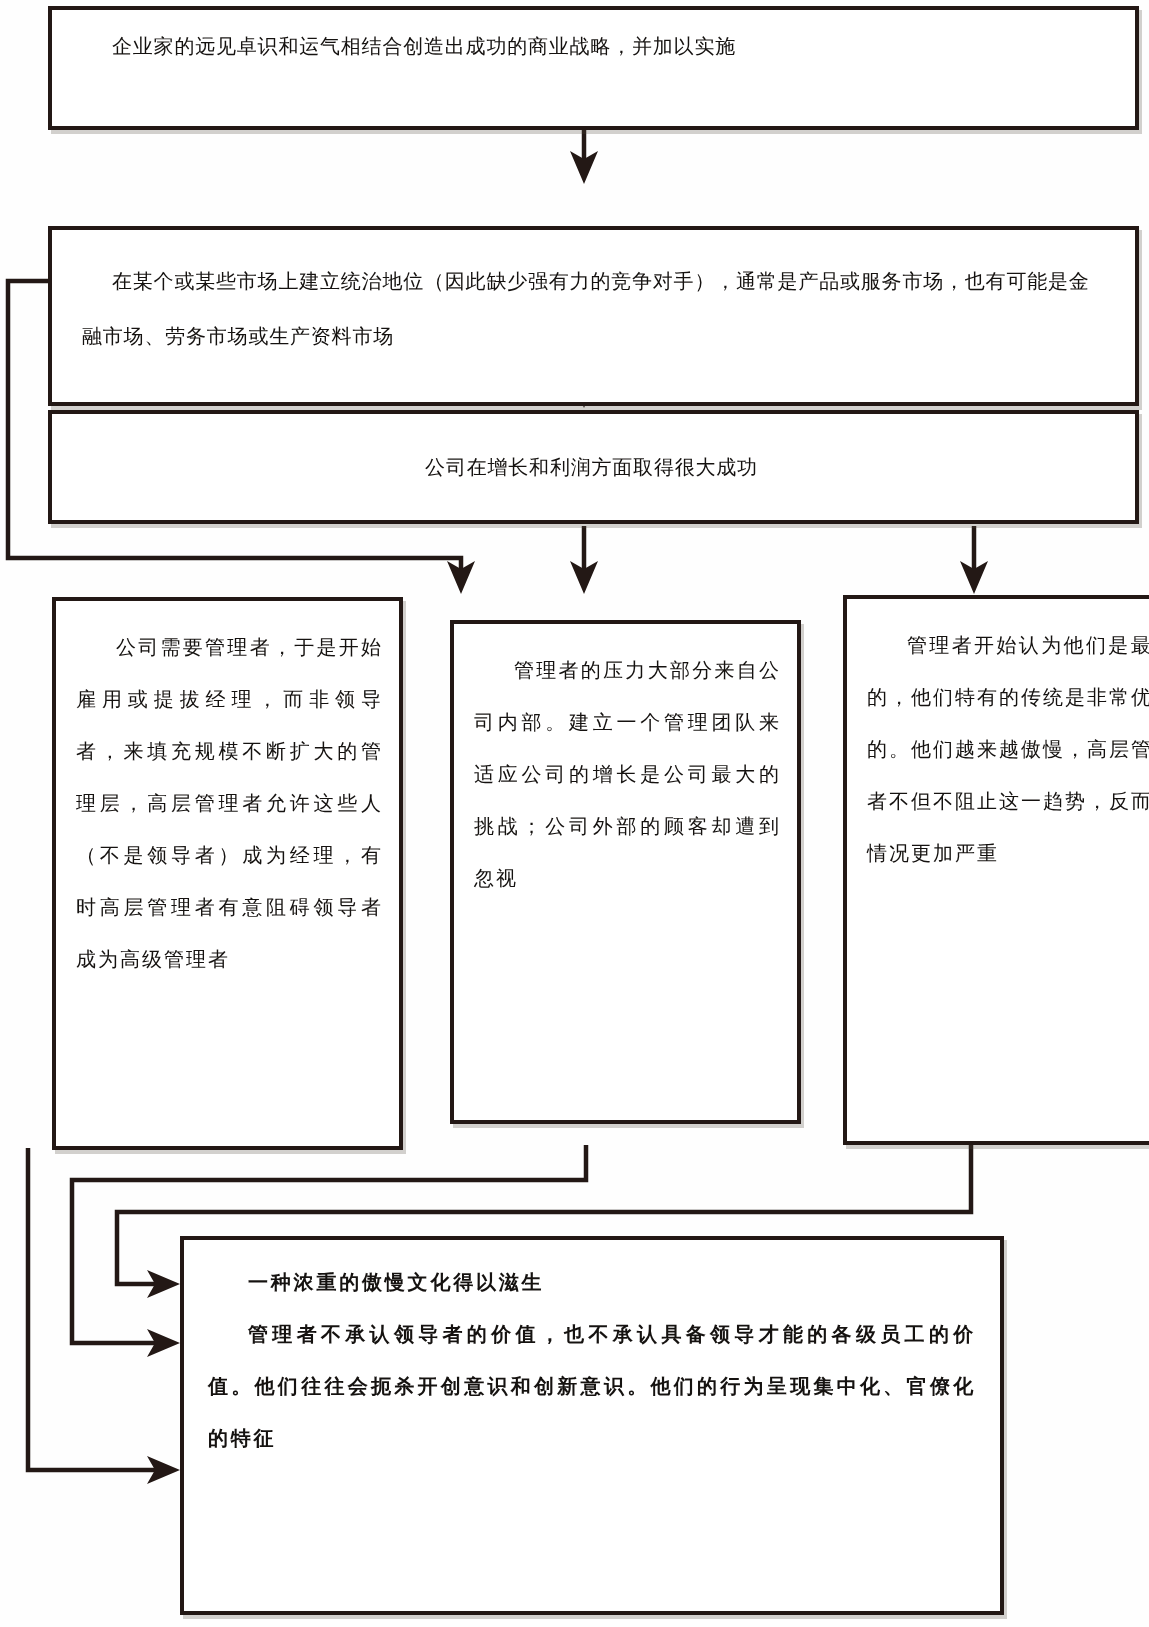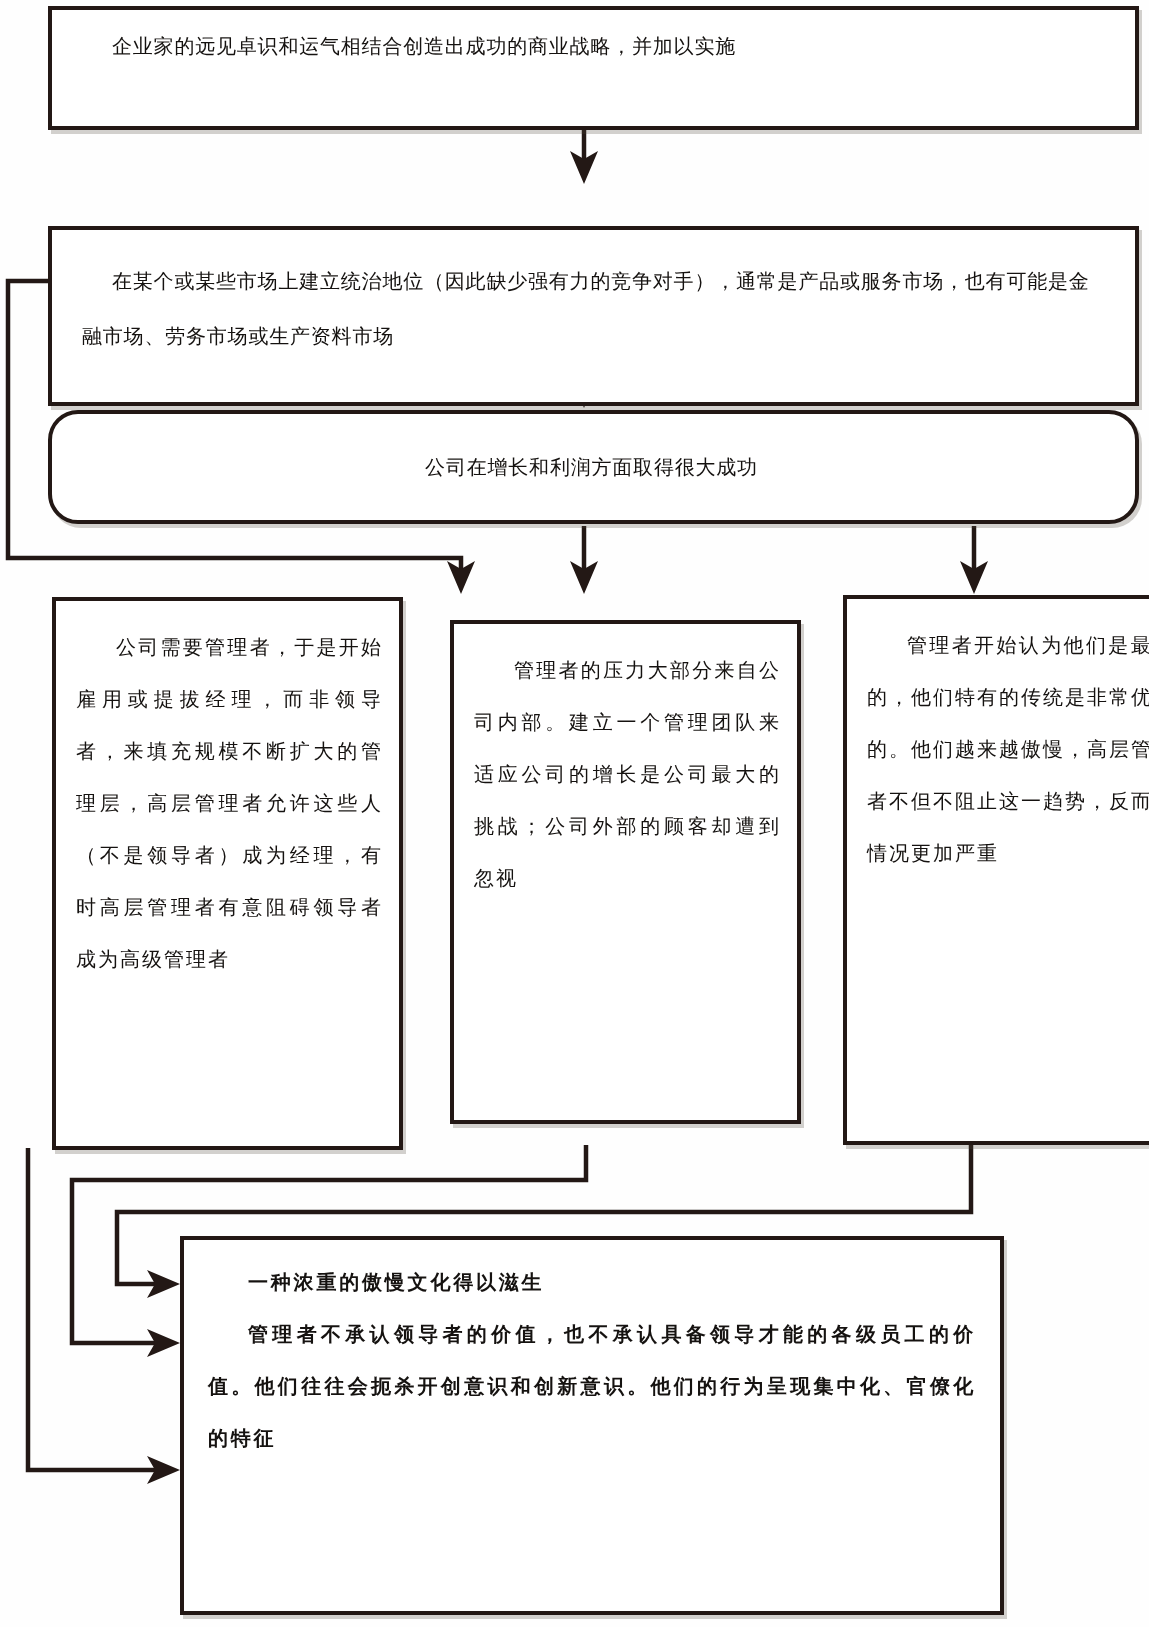--- a/index.html
+++ b/index.html
@@ -19,21 +19,21 @@
     box-shadow:3px 4px 0 rgba(80,70,60,.25);
     box-sizing:border-box;
     font-size:20px;
     line-height:52px;
     letter-spacing:.04em;
   }
   .wide{left:48px;width:1091px;}
   .wide p{margin:0;text-indent:1.5em;padding:0 34px 0 30px;}
   #stage1{top:6px;height:124px;padding-top:12px;line-height:49px;}
   #stage2{top:185px;height:180px;padding-top:24px;line-height:55px;margin-top:41px;}
-  #stage3{top:410px;height:114px;display:flex;align-items:center;justify-content:center;border-radius:30px;}
+  #stage3{top:410px;height:114px;display:flex;align-items:center;justify-content:center;}
   #stage3 p{margin:0;text-indent:0;}
   .col{
     text-align:justify;
     letter-spacing:.1em;
     margin-left:48px;
   }
   .col p{margin:0;text-indent:2em;padding:20px 16px 0 20px;line-height:52px;}
   #branch-left  {left:4px;  top:597px;width:351px;height:553px;}
   #branch-middle{left:402px;top:620px;width:351px;height:504px;}
   #branch-right {left:795px;top:595px;width:352px;height:550px;}

